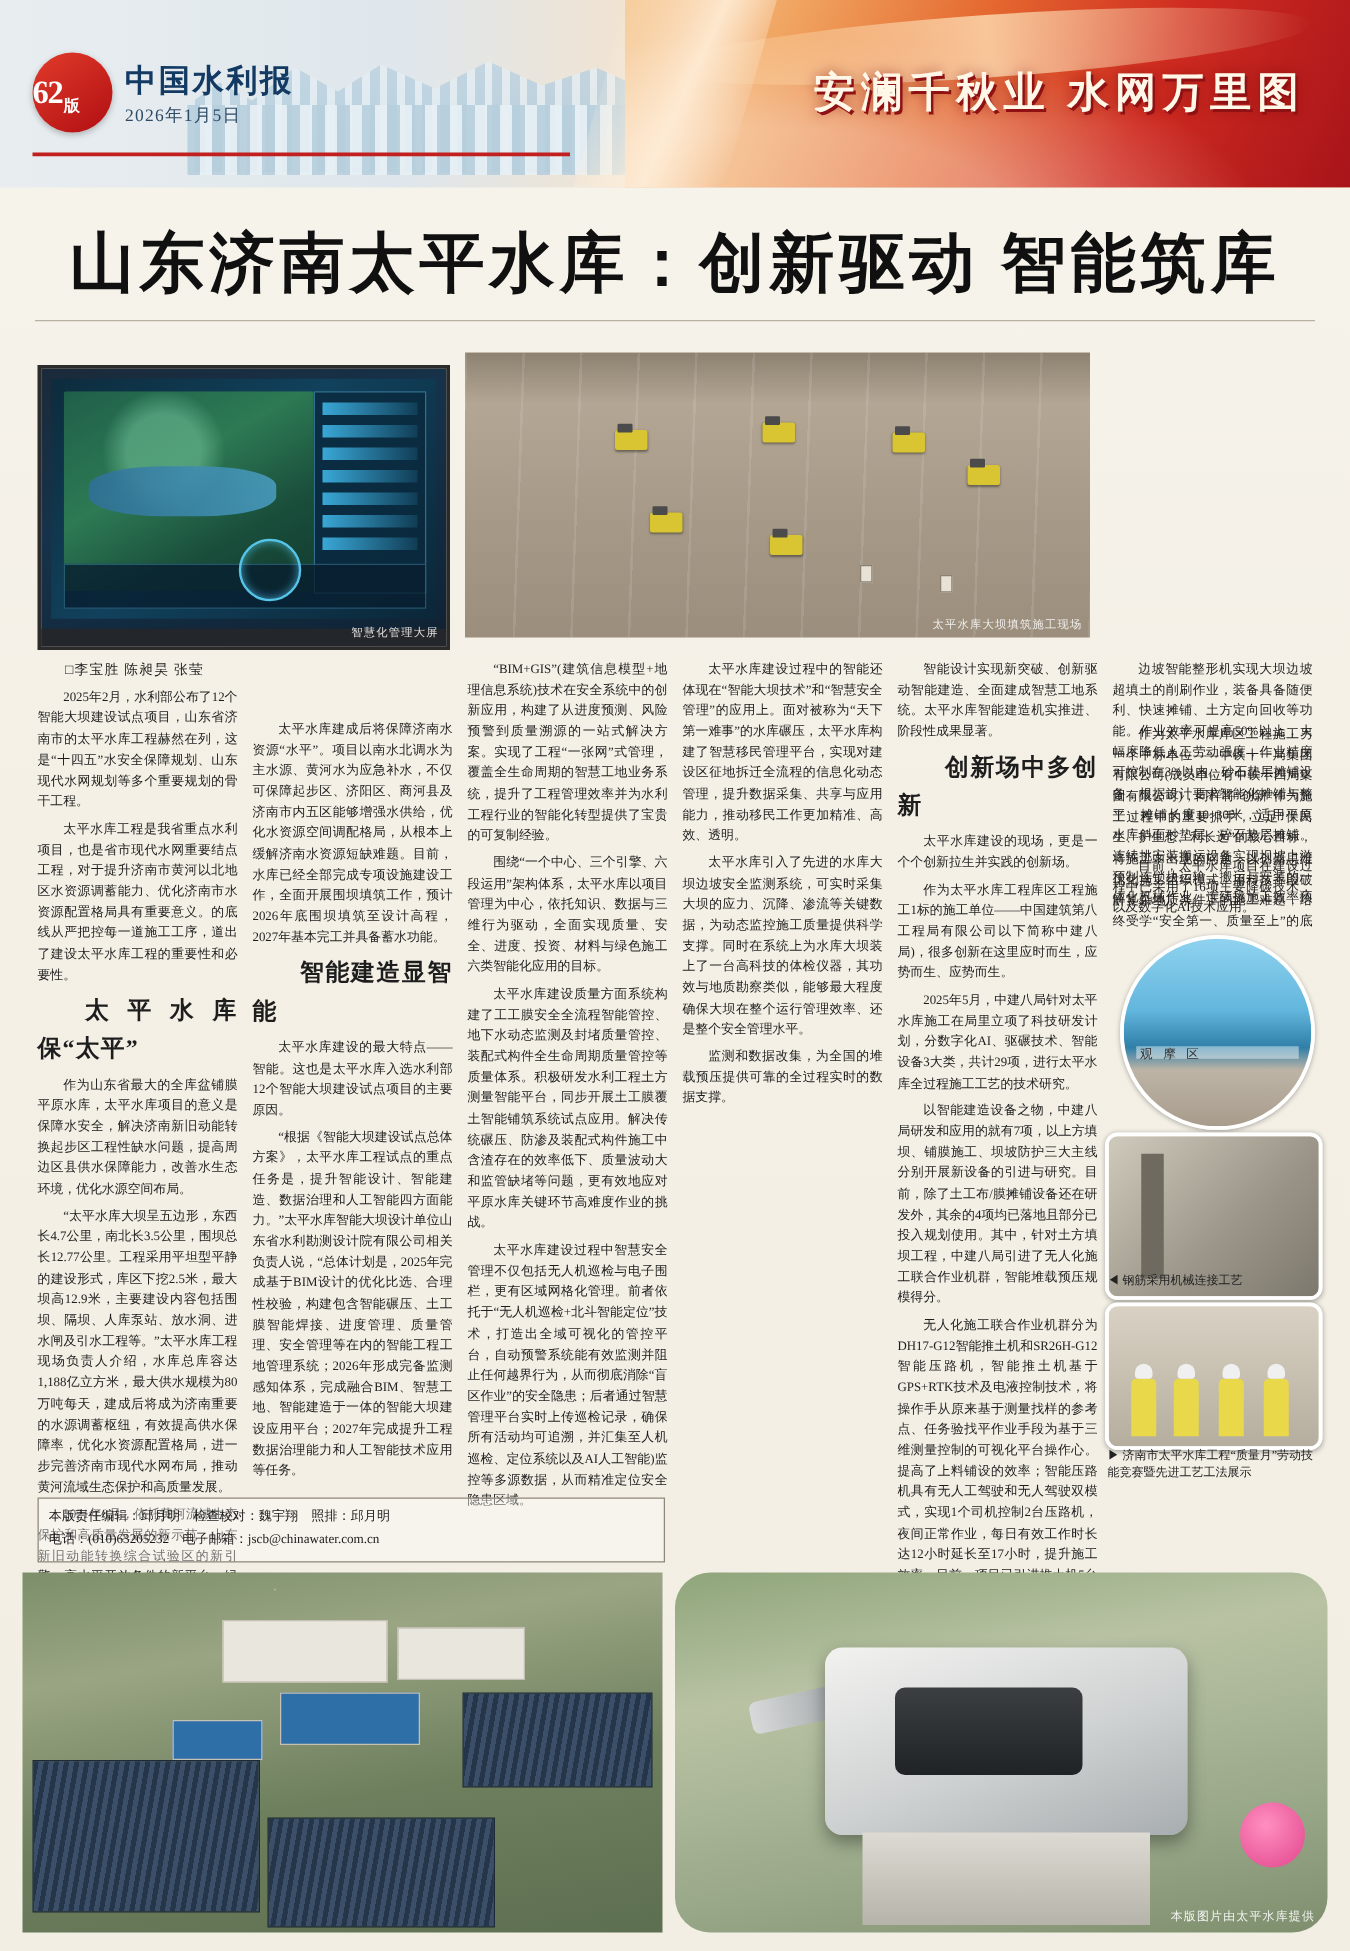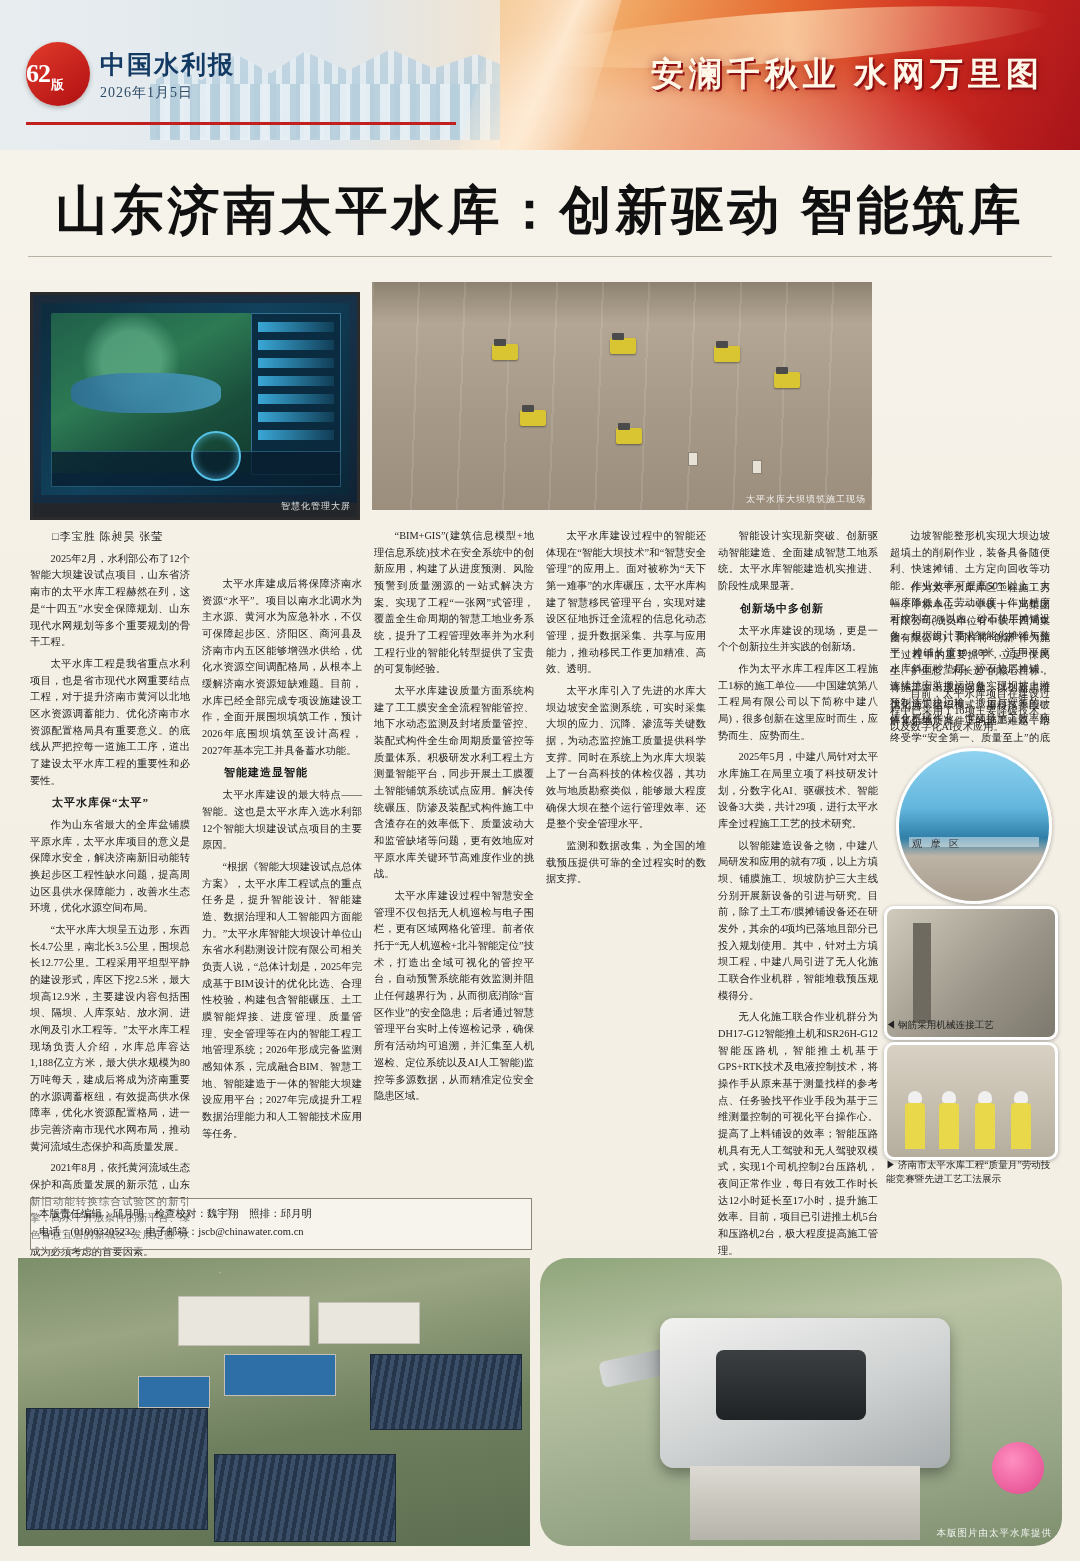--- a/index.html
+++ b/index.html
@@ -127,21 +127,21 @@
 
   
   .col{
     position:absolute;top:528px;width:160px;
     font-size:10.3px;line-height:1.62;color:#1d1d1d;text-align:justify;
     font-family:"Liberation Serif", serif;
   }
   .col p{margin:0 0 5px 0;text-indent:2em;}
   .byline{font-size:11px;margin-bottom:6px;text-indent:0;letter-spacing:1px;}
   .subhead{
-    font-size:11px;font-weight:bold;margin:9px 0 6px 0;text-indent:0;letter-spacing:1px;
+    font-size:19px;font-weight:bold;margin:9px 0 6px 0;text-indent:0;letter-spacing:1px;
   }
   #col1{left:30px;}
   #col2{left:202px;margin-top:48px;}
   #col3{left:374px;}
   #col4{left:546px;}
   #col5{left:718px;}
   #col6{left:890px;width:160px;}
 
   
   .circ{position:absolute;border-radius:50%;overflow:hidden;border:3px solid #fff;
@@ -262,20 +262,21 @@
 
   <div class="col" id="col2">
     <p>太平水库建成后将保障济南水资源“水平”。项目以南水北调水为主水源、黄河水为应急补水，不仅可保障起步区、济阳区、商河县及济南市内五区能够增强水供给，优化水资源空间调配格局，从根本上缓解济南水资源短缺难题。目前，水库已经全部完成专项设施建设工作，全面开展围坝填筑工作，预计2026年底围坝填筑至设计高程，2027年基本完工并具备蓄水功能。</p>
     <p class="subhead">智能建造显智能</p>
     <p>太平水库建设的最大特点——智能。这也是太平水库入选水利部12个智能大坝建设试点项目的主要原因。</p>
     <p>“根据《智能大坝建设试点总体方案》，太平水库工程试点的重点任务是，提升智能设计、智能建造、数据治理和人工智能四方面能力。”太平水库智能大坝设计单位山东省水利勘测设计院有限公司相关负责人说，“总体计划是，2025年完成基于BIM设计的优化比选、合理性校验，构建包含智能碾压、土工膜智能焊接、进度管理、质量管理、安全管理等在内的智能工程工地管理系统；2026年形成完备监测感知体系，完成融合BIM、智慧工地、智能建造于一体的智能大坝建设应用平台；2027年完成提升工程数据治理能力和人工智能技术应用等任务。</p>
   </div>
 
   <div class="col" id="col3">
     <p>“BIM+GIS”(建筑信息模型+地理信息系统)技术在安全系统中的创新应用，构建了从进度预测、风险预警到质量溯源的一站式解决方案。实现了工程“一张网”式管理，覆盖全生命周期的智慧工地业务系统，提升了工程管理效率并为水利工程行业的智能化转型提供了宝贵的可复制经验。</p>
+    <p>围绕“一个中心、三个引擎、六段运用”架构体系，太平水库以项目管理为中心，依托知识、数据与三维行为驱动，全面实现质量、安全、进度、投资、材料与绿色施工六类智能化应用的目标。</p>
     <p>太平水库建设质量方面系统构建了工工膜安全全流程智能管控、地下水动态监测及封堵质量管控、装配式构件全生命周期质量管控等质量体系。积极研发水利工程土方测量智能平台，同步开展土工膜覆土智能铺筑系统试点应用。解决传统碾压、防渗及装配式构件施工中含渣存在的效率低下、质量波动大和监管缺堵等问题，更有效地应对平原水库关键环节高难度作业的挑战。</p>
     <p>太平水库建设过程中智慧安全管理不仅包括无人机巡检与电子围栏，更有区域网格化管理。前者依托于“无人机巡检+北斗智能定位”技术，打造出全域可视化的管控平台，自动预警系统能有效监测并阻止任何越界行为，从而彻底消除“盲区作业”的安全隐患；后者通过智慧管理平台实时上传巡检记录，确保所有活动均可追溯，并汇集至人机巡检、定位系统以及AI人工智能)监控等多源数据，从而精准定位安全隐患区域。</p>
   </div>
 
   <div class="col" id="col4">
     <p>太平水库建设过程中的智能还体现在“智能大坝技术”和“智慧安全管理”的应用上。面对被称为“天下第一难事”的水库碾压，太平水库构建了智慧移民管理平台，实现对建设区征地拆迁全流程的信息化动态管理，提升数据采集、共享与应用能力，推动移民工作更加精准、高效、透明。</p>
     <p>太平水库引入了先进的水库大坝边坡安全监测系统，可实时采集大坝的应力、沉降、渗流等关键数据，为动态监控施工质量提供科学支撑。同时在系统上为水库大坝装上了一台高科技的体检仪器，其功效与地质勘察类似，能够最大程度确保大坝在整个运行管理效率、还是整个安全管理水平。</p>
     <p></p>
     <p>监测和数据改集，为全国的堆载预压提供可靠的全过程实时的数据支撑。</p>
   </div>

